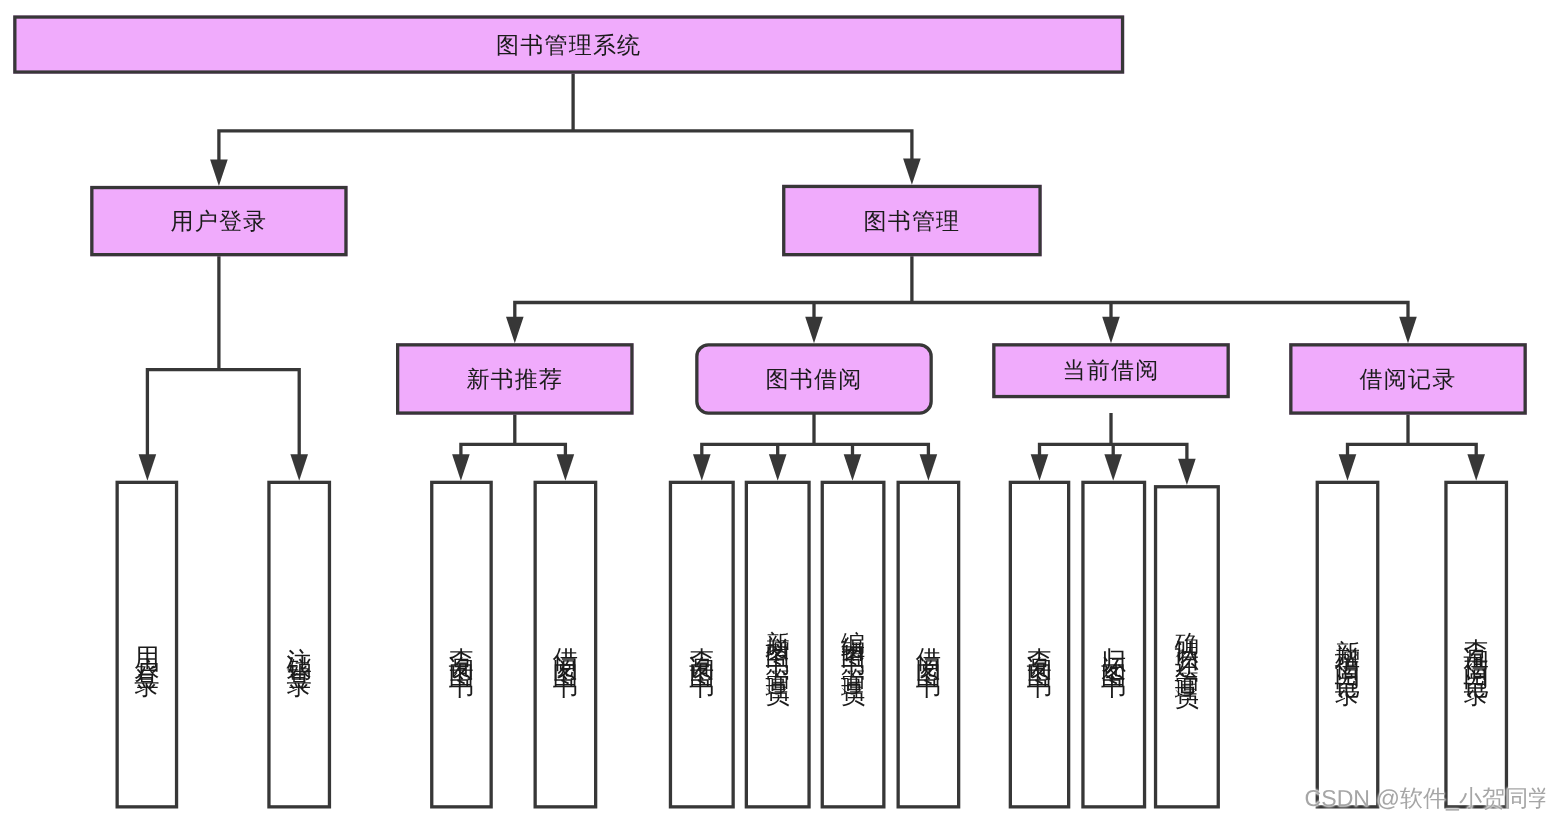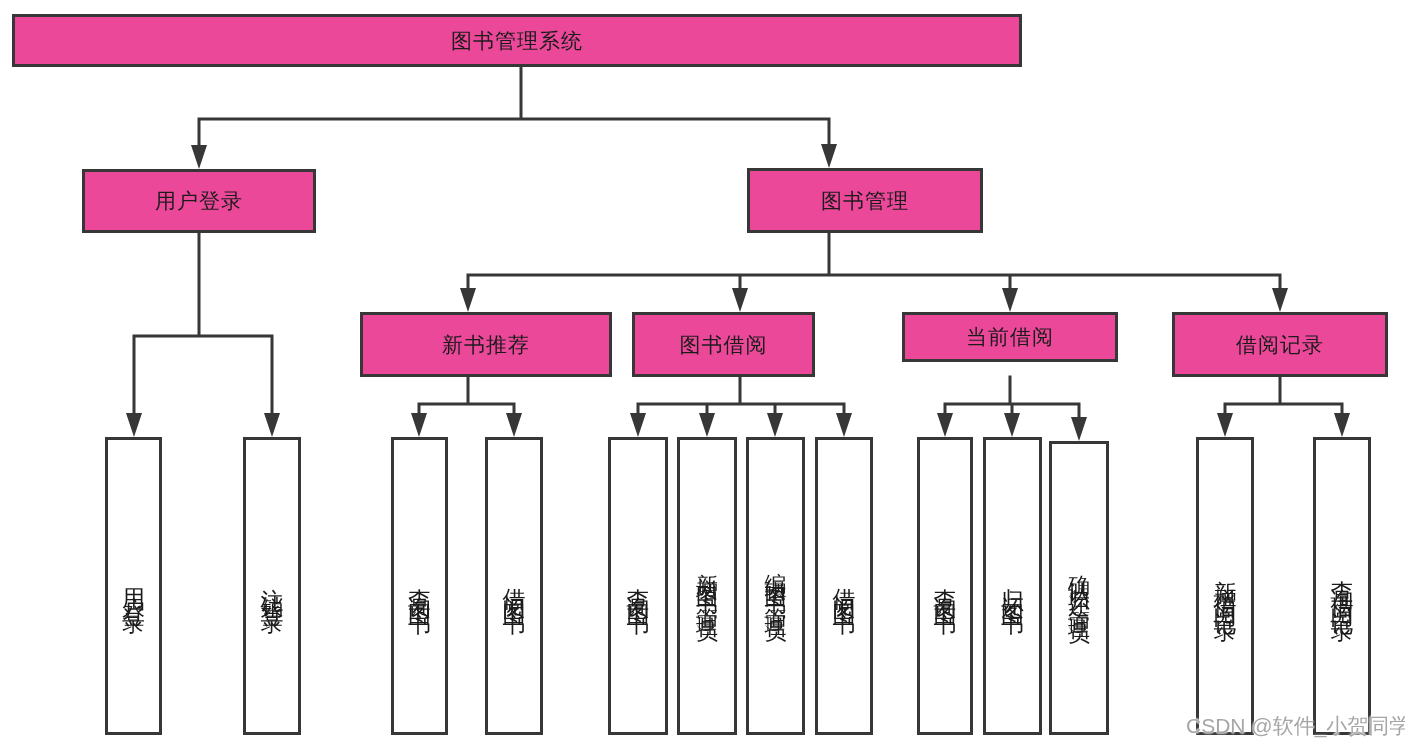--- a/index.html
+++ b/index.html
@@ -8,21 +8,21 @@
     width:1405px;height:747px;
     background:#ffffff;
     font-family:"Liberation Sans","DejaVu Sans",sans-serif;
     overflow:hidden;
   }
   .stage svg{position:absolute;left:0;top:0;}
   .hbox{
     position:absolute;
     box-sizing:border-box;
     border:3px solid #373737;
-    background:#ec4899;
+    background:#f0abfc;
     display:flex;align-items:center;justify-content:center;
     color:#1b1b1b;
     font-size:21px;
     letter-spacing:1px;
     z-index:2;
   }
   .vbox{
     position:absolute;
     box-sizing:border-box;
     border:3px solid #373737;
@@ -88,28 +88,28 @@
     </g>
   </svg>
 
   <div class="hbox" style="left:12px;top:14px;width:1010px;height:53px;">
     <span>图书管理系统</span>
   </div>
 
   <div class="hbox" style="left:82px;top:169px;width:234px;height:64px;">
     <span>用户登录</span>
   </div>
-  <div class="hbox" style="left:711px;top:168px;width:236px;height:65px;margin-left:36px;">
+  <div class="hbox" style="left:711px;top:168px;width:236px;height:65px;">
     <span>图书管理</span>
   </div>
 
-  <div class="hbox" style="left:360px;top:312px;width:252px;height:65px;">
+  <div class="hbox" style="left:360px;top:312px;width:216px;height:65px;">
     <span>新书推荐</span>
   </div>
-  <div class="hbox" style="left:632px;top:312px;width:183px;height:65px;">
+  <div class="hbox" style="left:632px;top:312px;width:216px;height:65px;border-radius:12px;">
     <span>图书借阅</span>
   </div>
   <div class="hbox" style="left:902px;top:312px;width:216px;height:50px;">
     <span>当前借阅</span>
   </div>
   <div class="hbox" style="left:1172px;top:312px;width:216px;height:65px;">
     <span>借阅记录</span>
   </div>
 
   <div class="vbox" style="left:105px;width:57px;">

